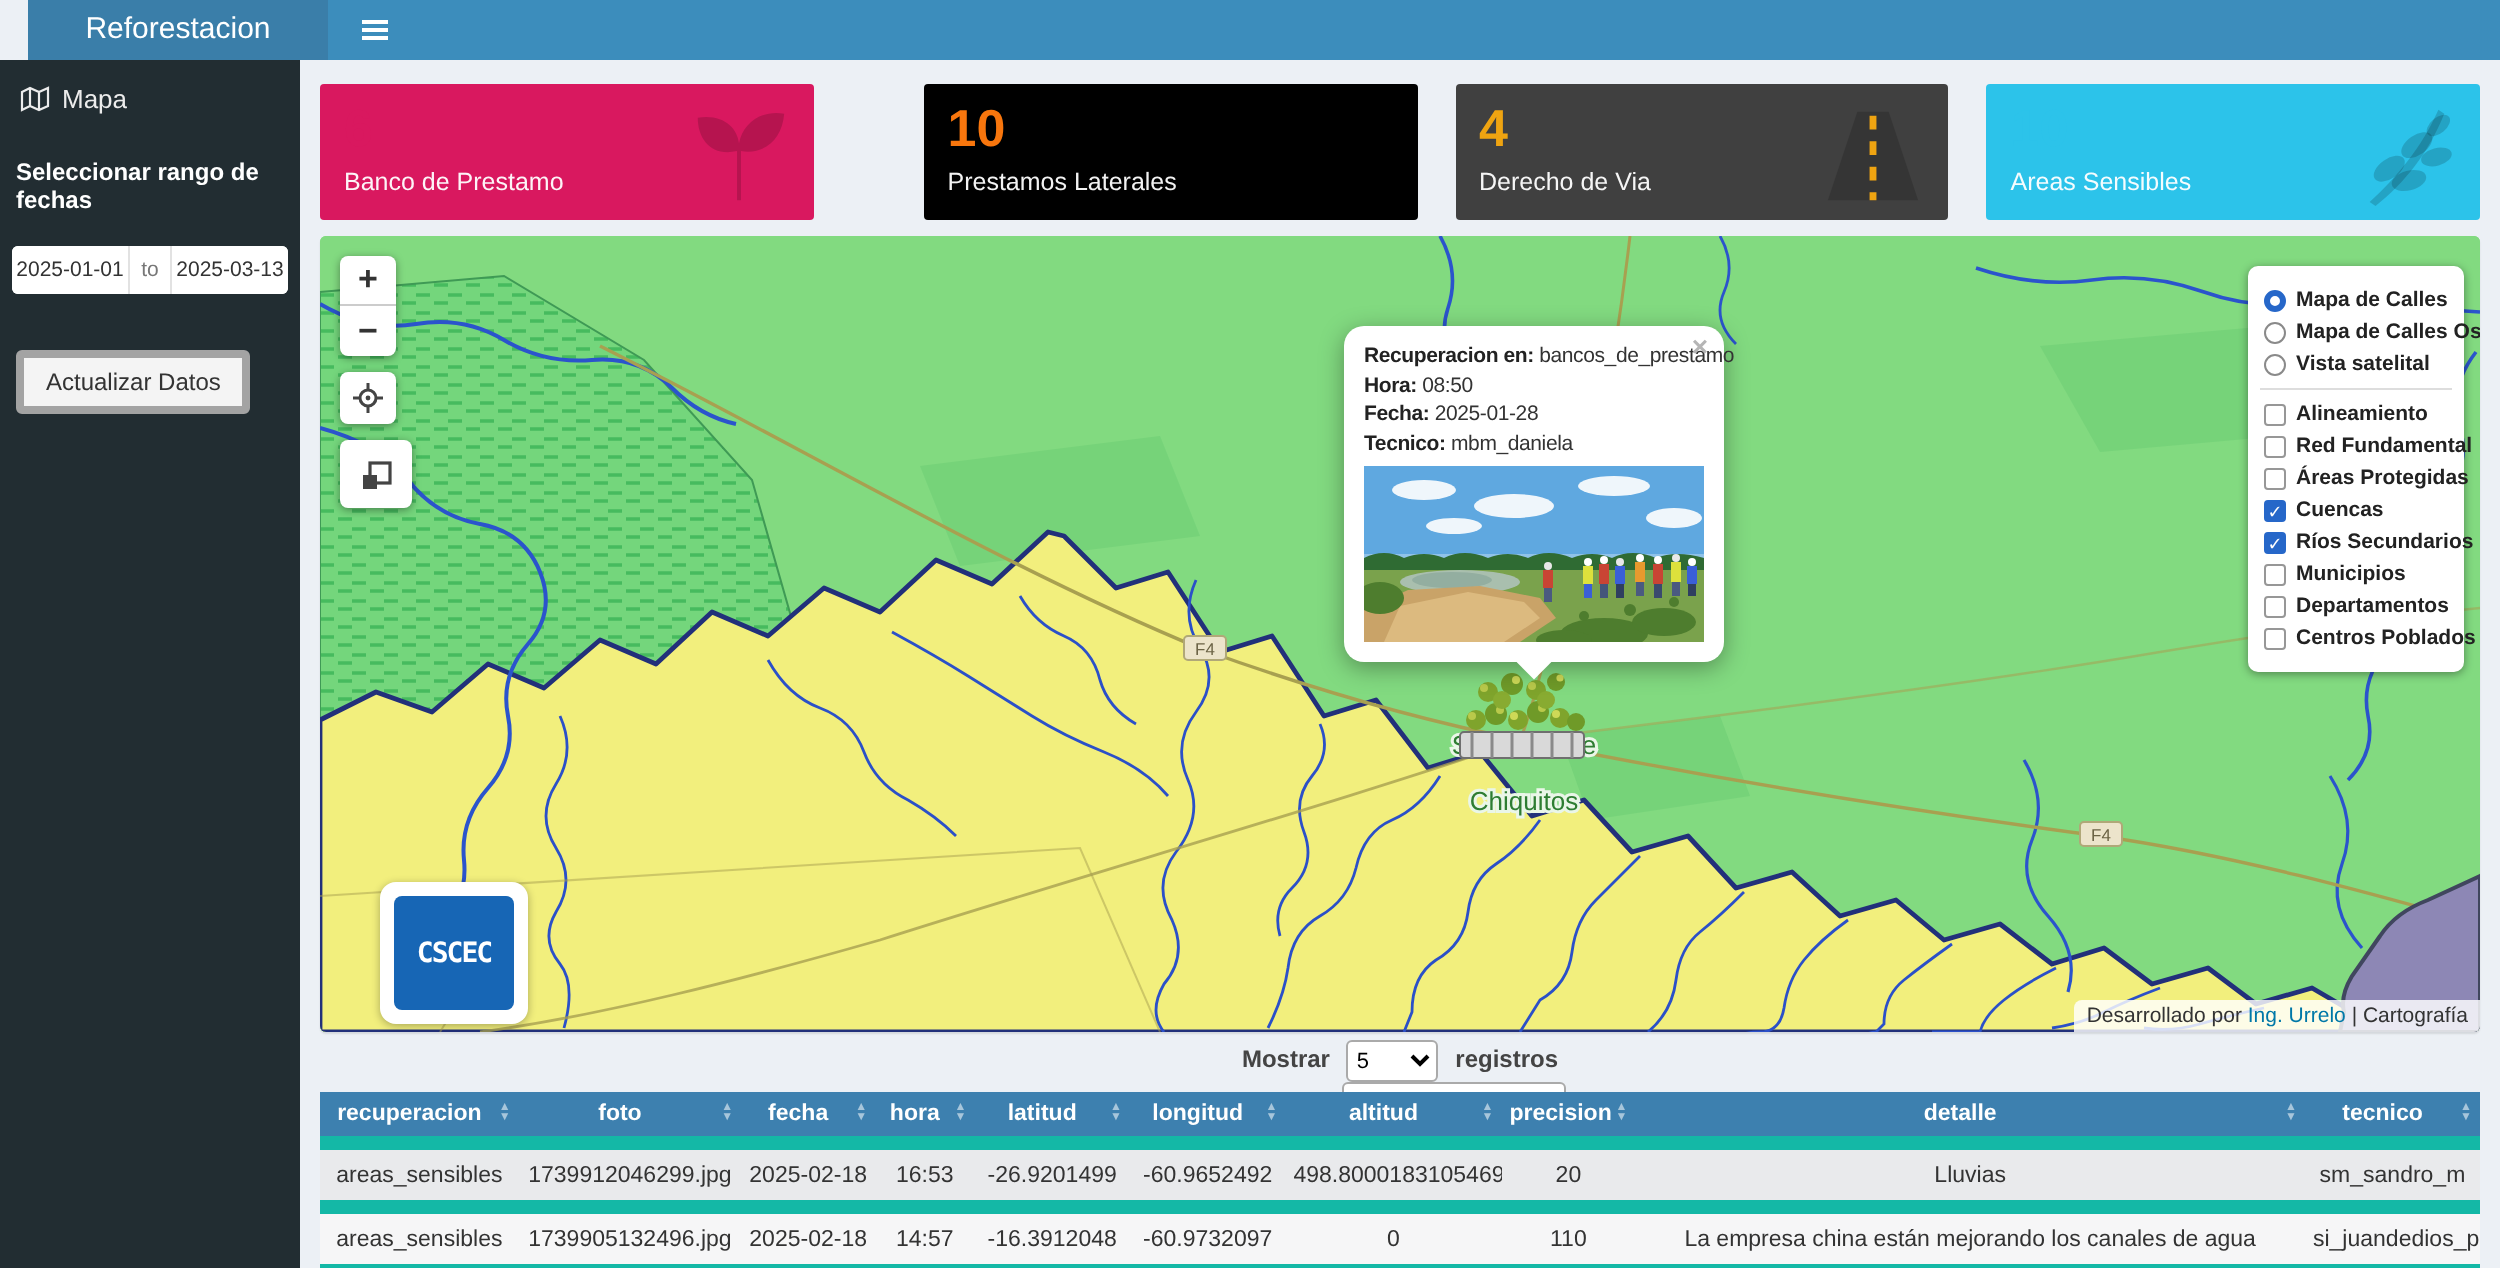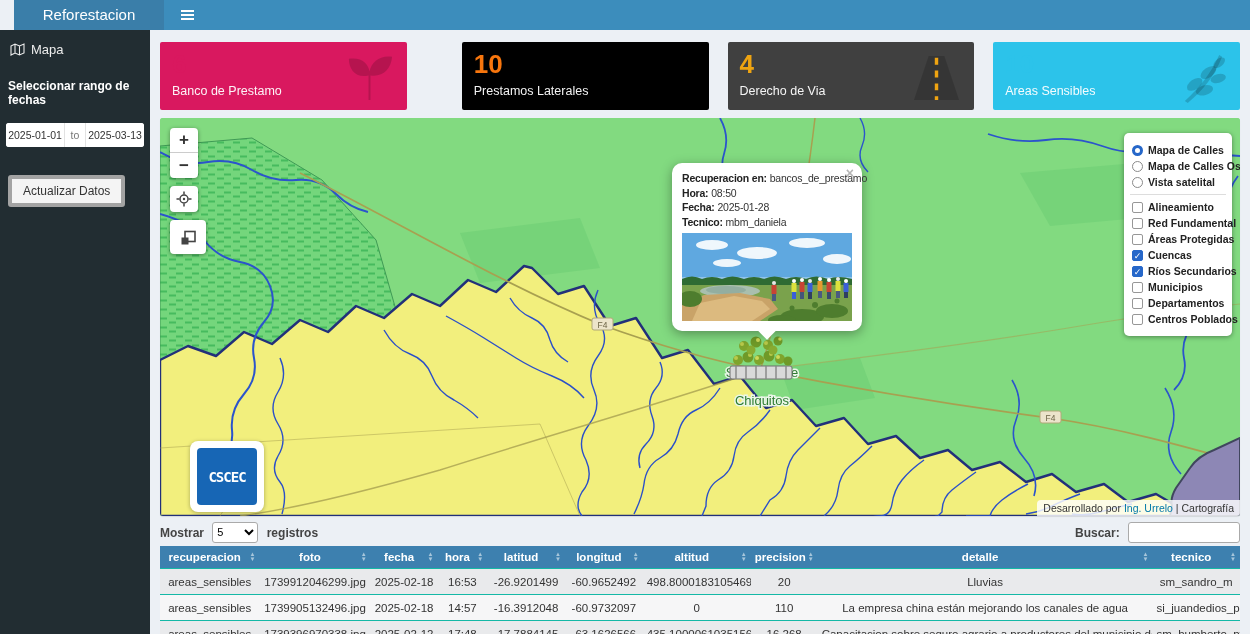--- a/index.html
+++ b/index.html
@@ -73,31 +73,31 @@
   .cscec-inner{width:60px;height:57px;background:#1766b5;border-radius:4px;color:#fff;display:flex;
     align-items:center;justify-content:center;font-weight:bold;font-size:14px;letter-spacing:-1px;
     font-family:"DejaVu Sans Mono",monospace;}
 
   .attrib{position:absolute;right:0;bottom:0;background:rgba(255,255,255,.82);padding:2px 6px;font-size:10.5px;
     color:#333;border-top-left-radius:4px;z-index:10;white-space:nowrap;}
   .attrib a{color:#0078A8;text-decoration:none;cursor:pointer;}
 
   
   .table-controls{display:flex;justify-content:space-between;align-items:center;margin-top:4px;height:24px;
-    font-size:12px;font-weight:bold;color:#444;}
+    font-size:12px;font-weight:bold;color:#444;flex-direction:column;}
   .dt-length select{margin:0 5px;height:21px;width:46px;font-size:11px;border:1px solid #aaa;border-radius:3px;background:#fff;}
   .dt-search input{margin-left:5px;height:21px;width:112px;border:1px solid #aaa;border-radius:3px;background:#fff;padding:0 4px;font-size:11px;}
 
   
   table.dt{width:100%;border-collapse:collapse;margin-top:2px;table-layout:fixed;font-size:11.5px;}
   table.dt th{background:#3d80af;color:#fff;font-weight:bold;padding:5px 14px 5px 4px;position:relative;
     text-align:center;white-space:nowrap;overflow:hidden;cursor:pointer;}
   .sort{position:absolute;right:4px;top:50%;transform:translateY(-50%);display:flex;flex-direction:column;line-height:5px;}
   .sort span{font-size:6px;color:rgba(255,255,255,.55);}
-  table.dt td{padding:6.5px 4px;text-align:center;color:#333;white-space:nowrap;overflow:hidden;border-top:1px solid #14b8a6;}
+  table.dt td{padding:6.5px 4px;text-align:center;color:#333;white-space:nowrap;overflow:hidden;border-top:7px solid #14b8a6;}
   table.dt tr.odd td{background:#e9eaec;}
   table.dt tr.even td{background:#f6f6f7;}
 </style>
 </head>
 <body>
 
 <header class="navbar">
   <div class="brand">Reforestacion</div>
   <div class="nav-rest">
     <div class="hamburger" title="">

